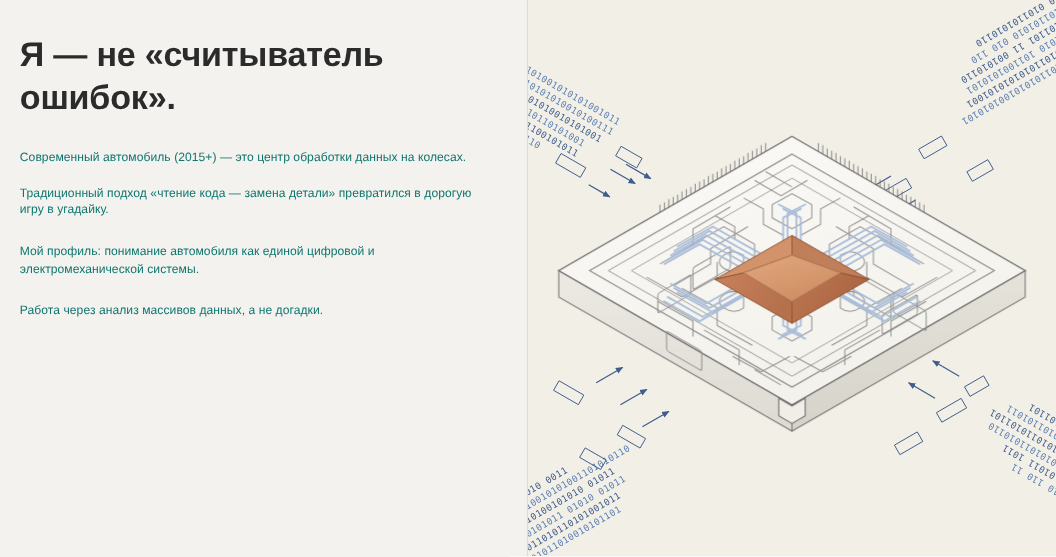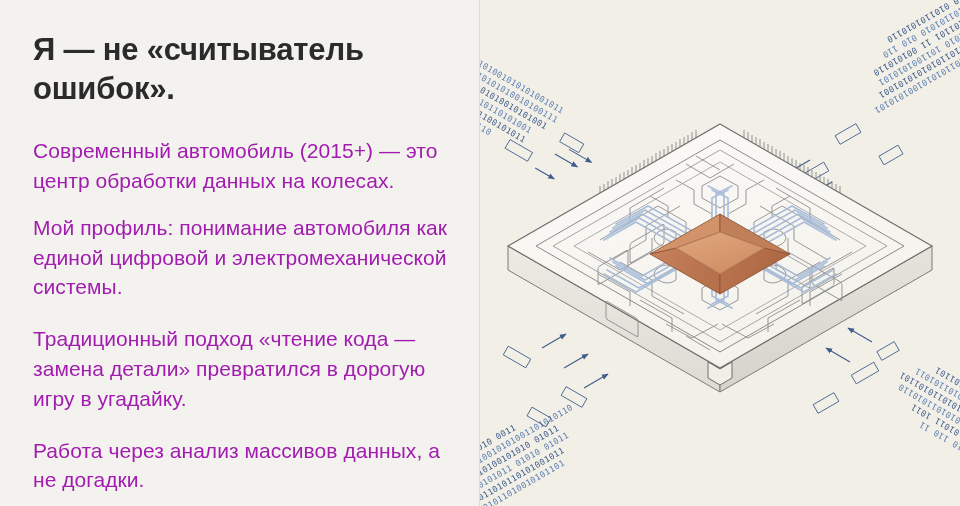--- a/index.html
+++ b/index.html
@@ -19,35 +19,35 @@
   }
 
   
   .left-panel {
     position: absolute;
     left: 0; top: 0;
     width: 479px;
     height: 506px;
     background: #f3f2ef;
     box-sizing: border-box;
-    padding: 30px 26px 0 33px;
+    padding: 30px 26px 0 18px;
   }
   .headline {
     font-size: 31px;
     font-weight: bold;
     line-height: 1.26;
     letter-spacing: -0.2px;
     color: #2b2b2b;
     margin: 0 0 28px 0;
     max-width: 420px;
   }
   .para {
-    font-size: 21px;
+    font-size: 11px;
     line-height: 1.42;
-    color: #a21caf;
+    color: #0f766e;
     margin: 0 0 17px 0;
     max-width: 430px;
     letter-spacing: 0.05px;
   }
   .para.gap-big { margin-bottom: 22px; }
   .para:last-child { margin-bottom: 16px; }
 
   
   .divider {
     position: absolute;
@@ -83,22 +83,22 @@
   }
 </style>
 </head>
 <body>
 
 <div id="slide">
 
   <div class="left-panel">
     <h1 class="headline">Я — не «считыватель ошибок».</h1>
     <p class="para">Современный автомобиль (2015+) — это центр обработки данных на колесах.</p>
+    <p class="para gap-big">Традиционный подход «чтение кода — замена детали» превратился в дорогую игру в угадайку.</p>
     <p class="para gap-big">Мой профиль: понимание автомобиля как единой цифровой и электромеханической системы.</p>
-    <p class="para gap-big">Традиционный подход «чтение кода — замена детали» превратился в дорогую игру в угадайку.</p>
     <p class="para">Работа через анализ массивов данных, а не догадки.</p>
   </div>
 
   <div class="divider"></div>
 
   <div class="right-panel">
     <svg width="480" height="506" viewBox="0 0 480 506">
       <defs>
 
         <linearGradient id="dieTop" x1="0" y1="0" x2="0.6" y2="1">

